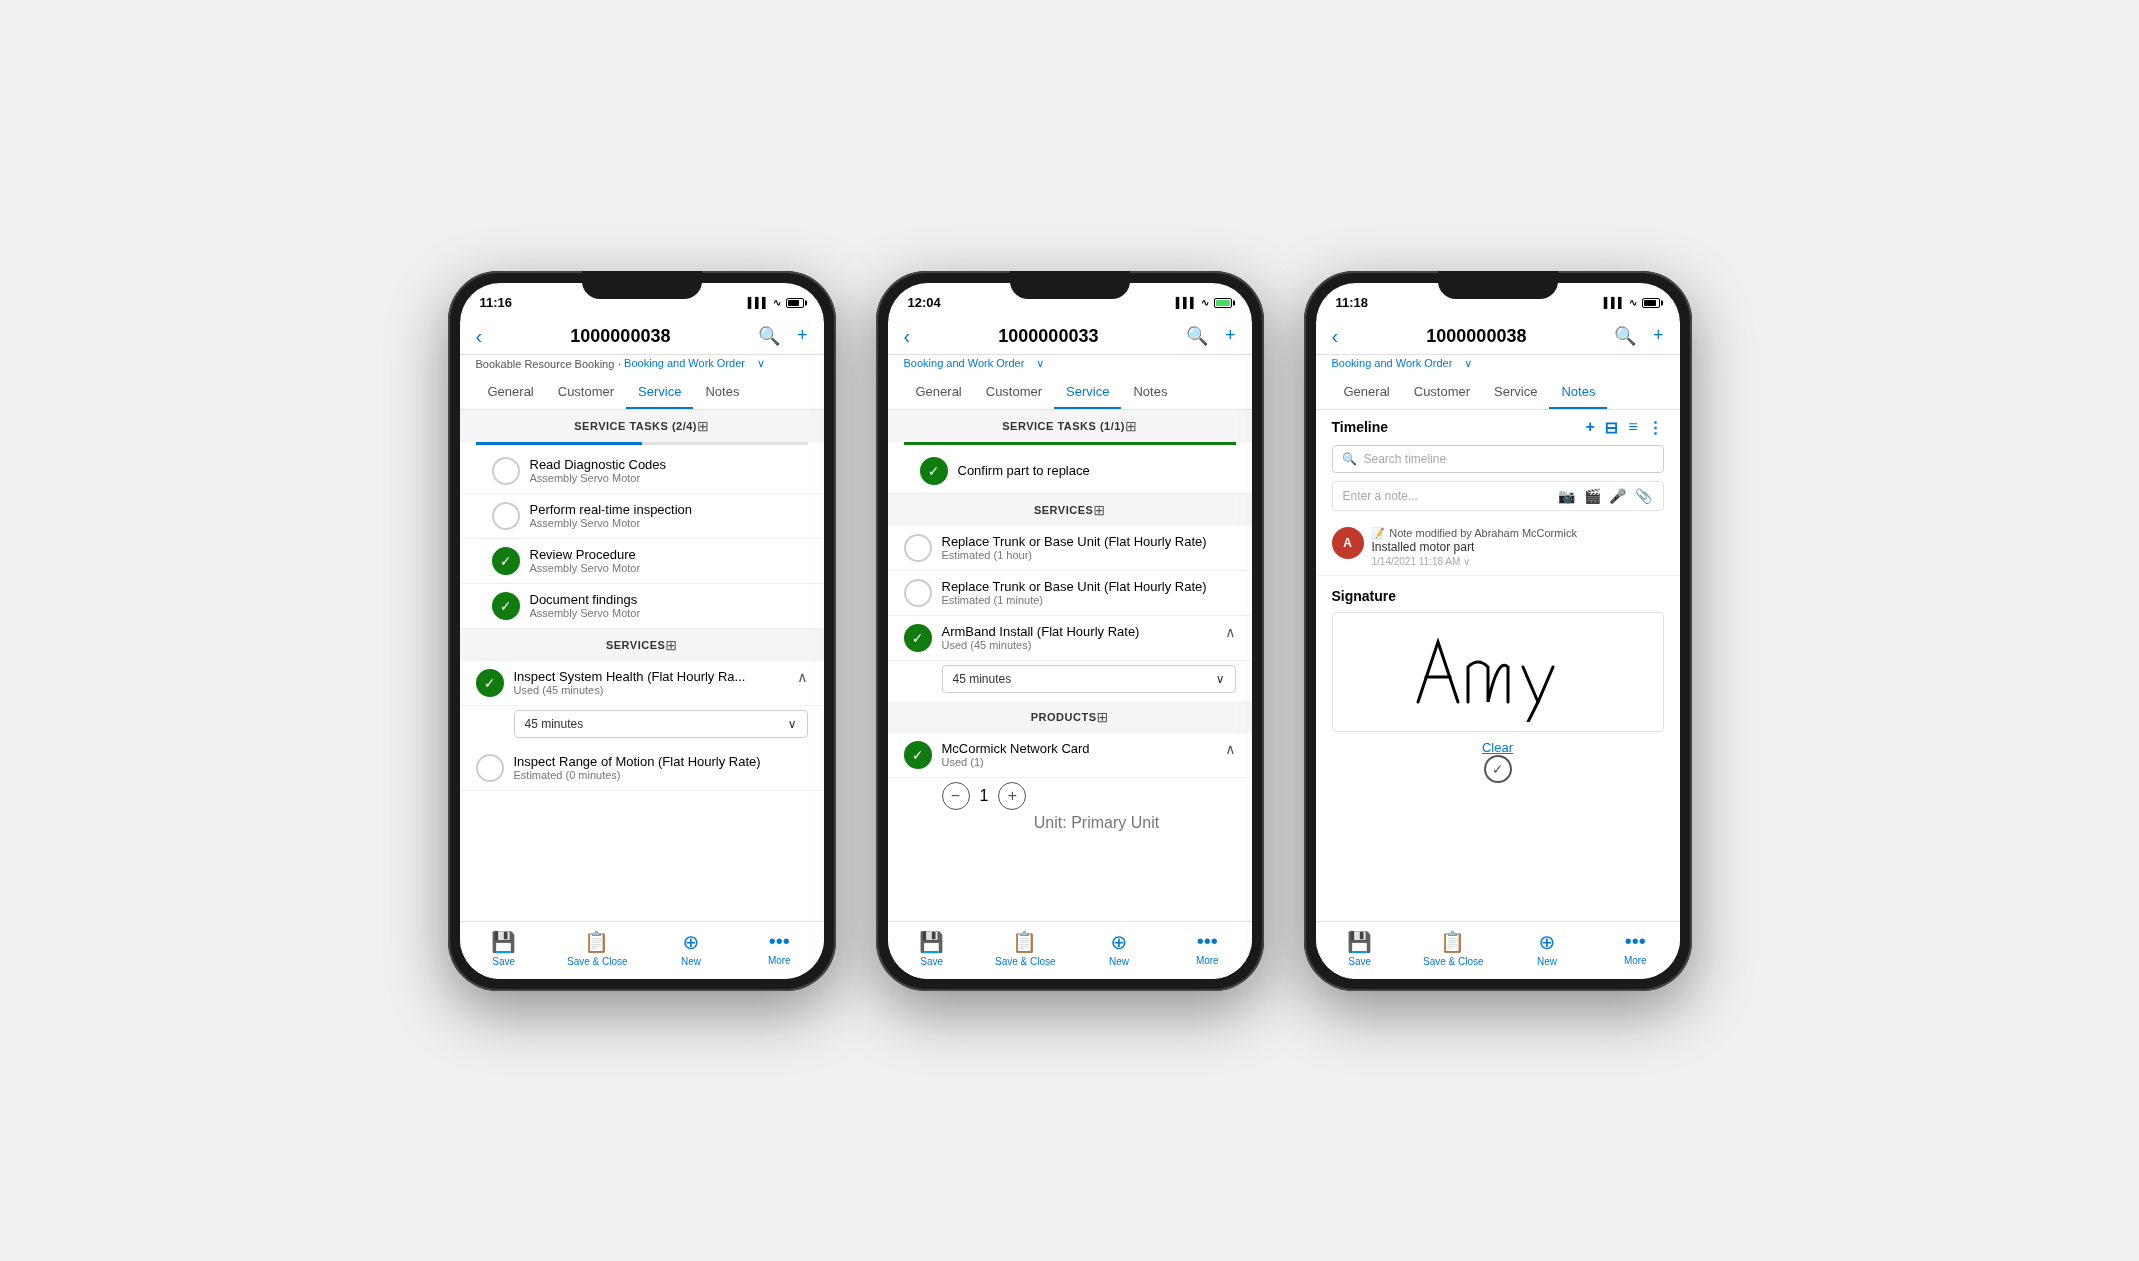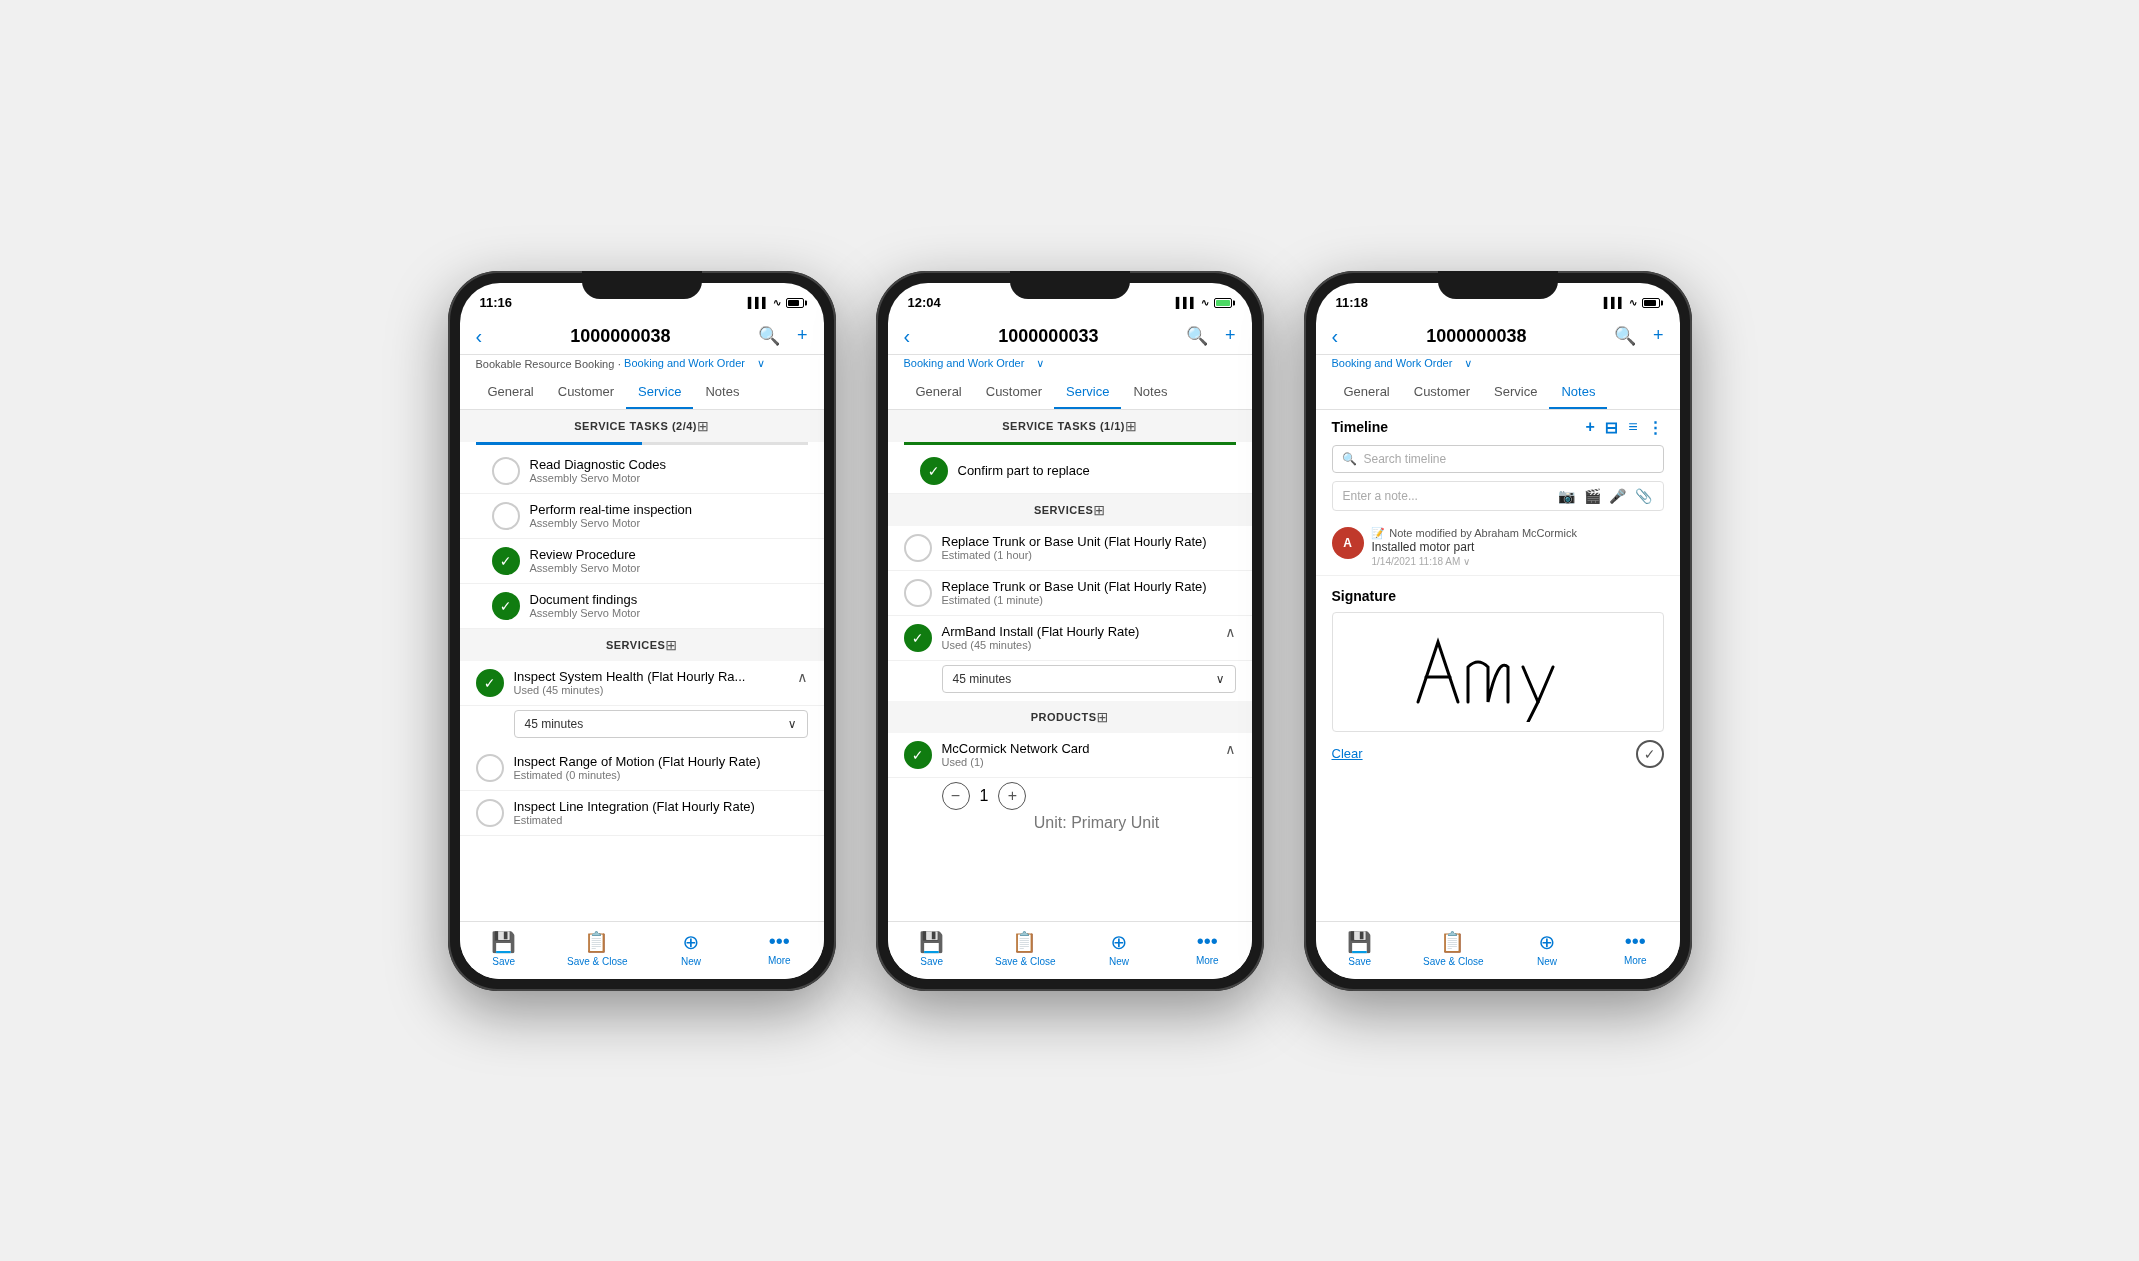--- a/index.html
+++ b/index.html
@@ -273,20 +273,21 @@
       align-items: center;
       justify-content: center;
       margin-bottom: 8px;
       overflow: hidden;
       background: #fff;
     }
     .signature-footer {
       display: flex;
       justify-content: space-between;
       align-items: center;
+      flex-direction: column;
     }
     .clear-link { color: #0078d4; font-size: 13px; text-decoration: underline; cursor: pointer; }
     .check-circle {
       width: 28px; height: 28px; border-radius: 50%;
       border: 2px solid #555;
       display: flex; align-items: center; justify-content: center;
       font-size: 14px; color: #555;
     }
     
     .qty-control {
@@ -406,27 +407,20 @@
           </div>
           <div class="duration-select">
             <span>45 minutes</span>
             <span>∨</span>
           </div>
           <div class="service-item">
             <div class="task-check"></div>
             <div class="service-content">
               <div class="service-name">Inspect Range of Motion (Flat Hourly Rate)</div>
               <div class="service-sub">Estimated (0 minutes)</div>
-            </div>
-          </div>
-          <div class="service-item">
-            <div class="task-check"></div>
-            <div class="service-content">
-              <div class="service-name">Inspect Line Integration (Flat Hourly Rate)</div>
-              <div class="service-sub">Estimated</div>
             </div>
           </div>
         </div>
 
         <div class="bottom-bar">
           <div class="bottom-btn">
             <span class="bottom-btn-icon">💾</span>
             <span class="bottom-btn-label">Save</span>
           </div>
           <div class="bottom-btn">

